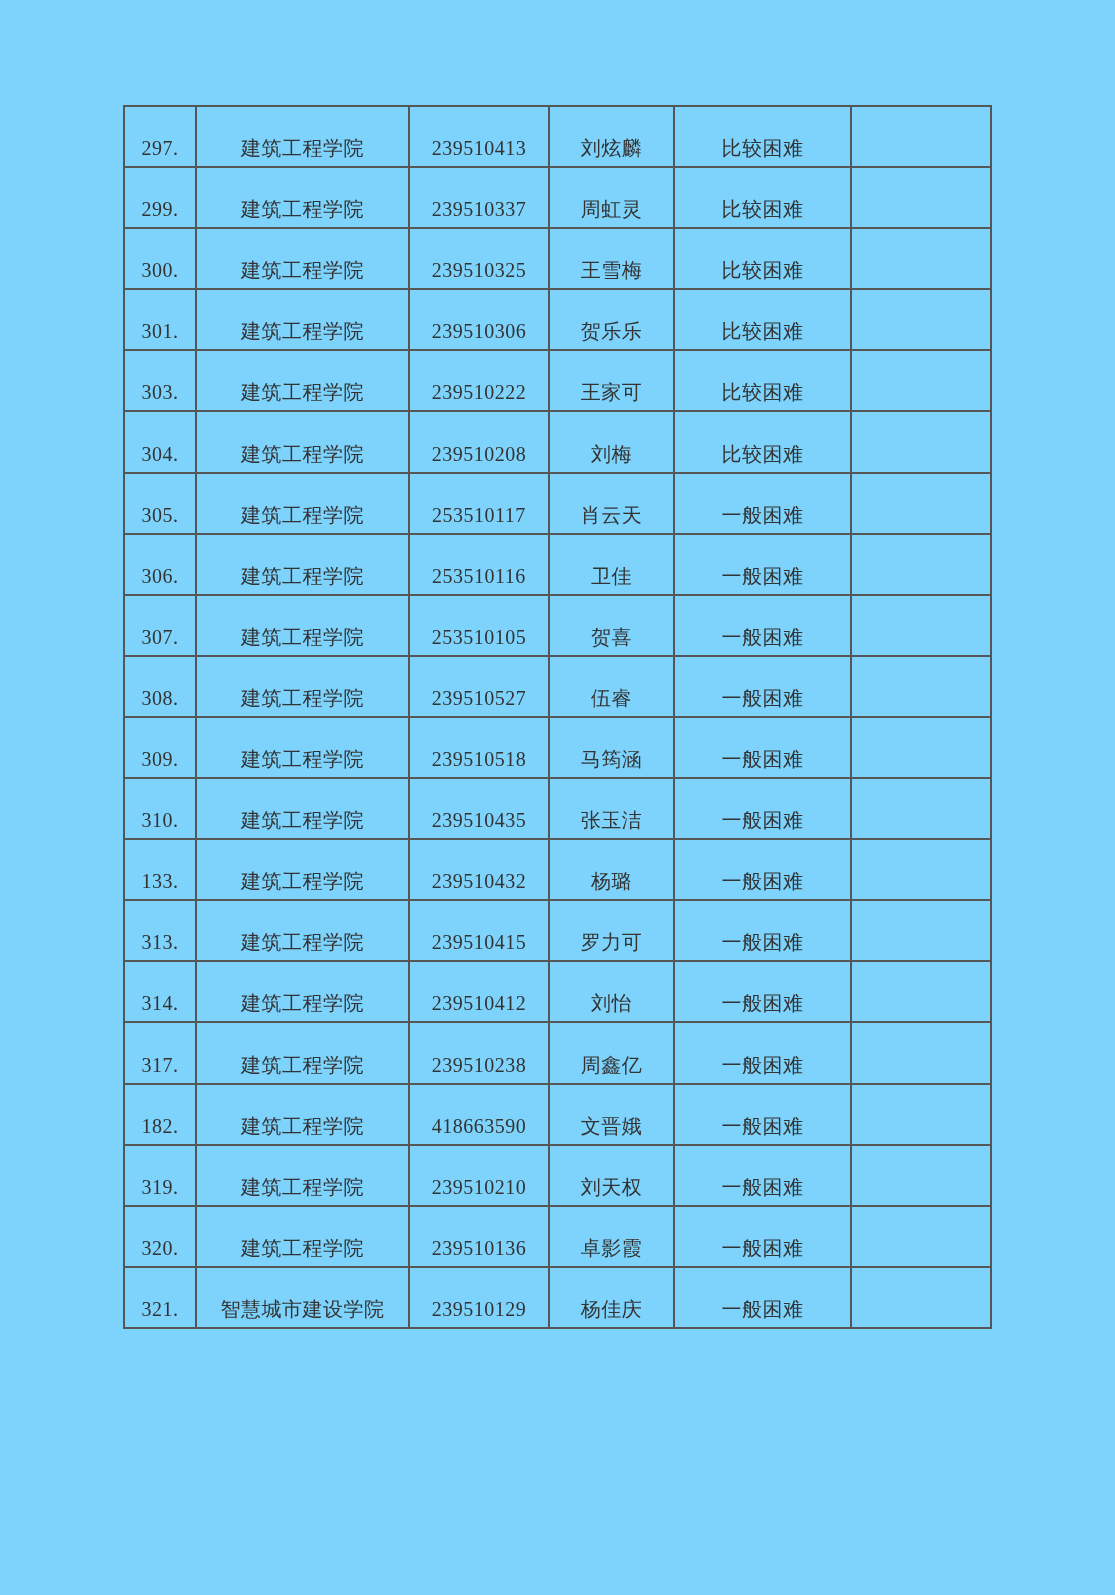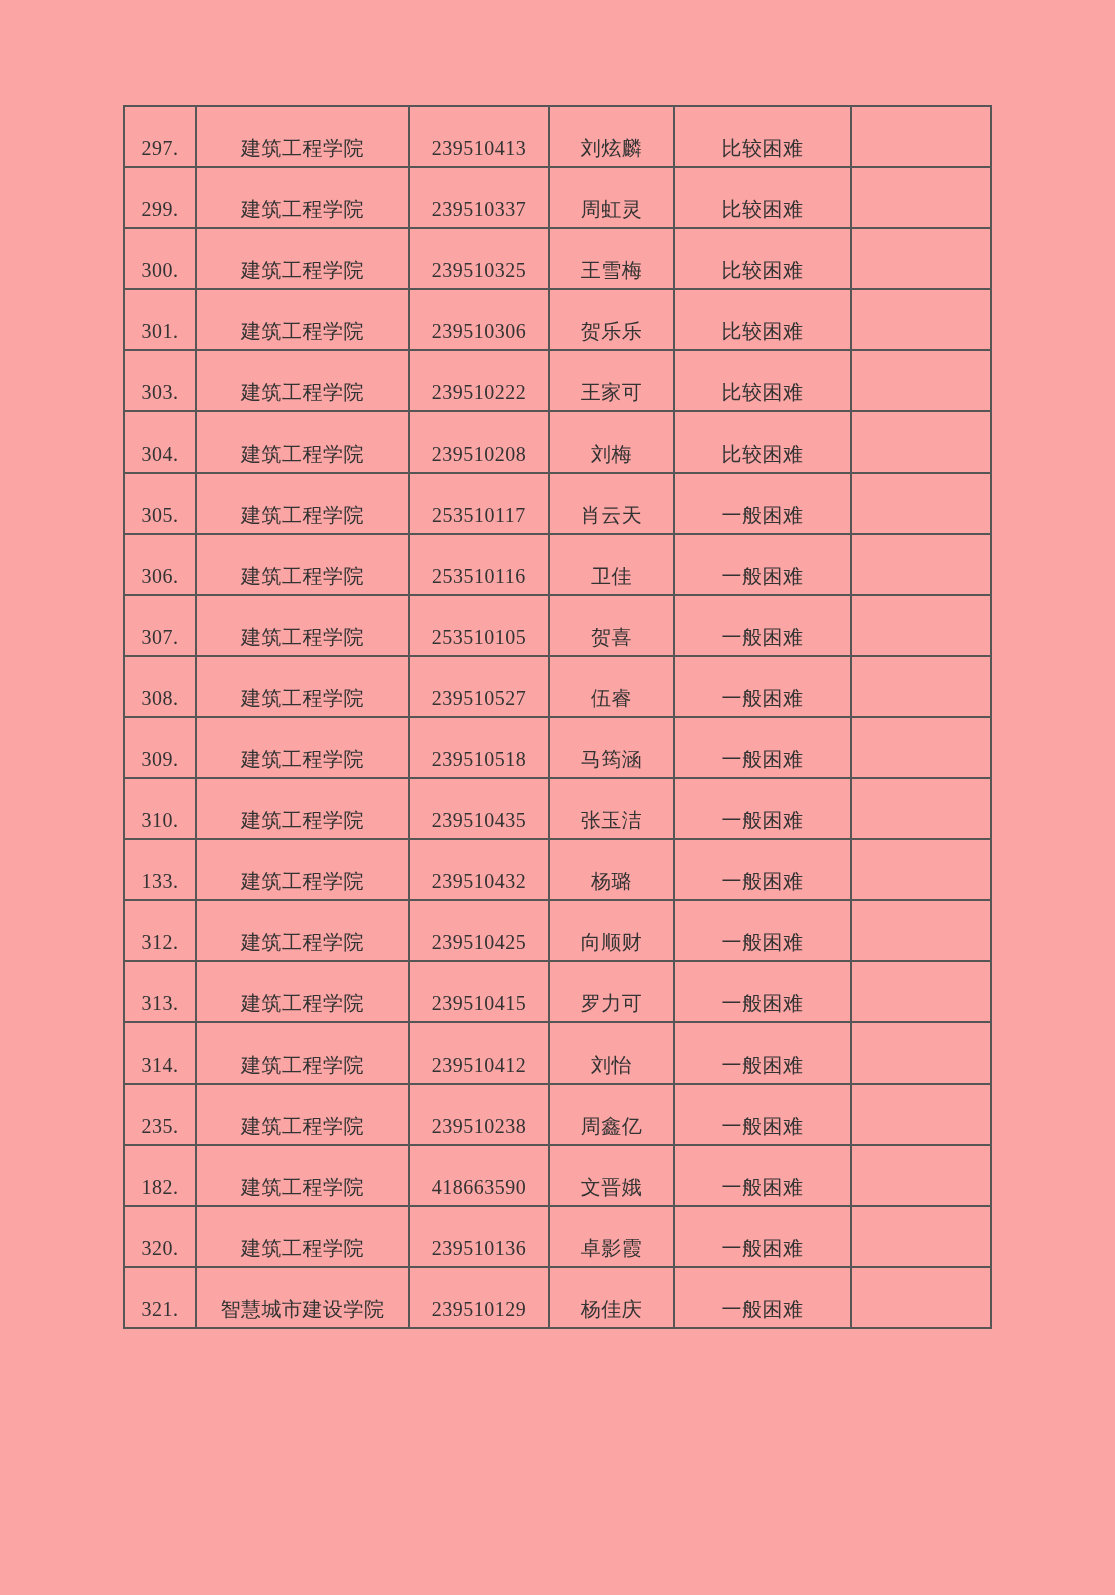--- a/index.html
+++ b/index.html
@@ -10,21 +10,21 @@
     width: 1115px;
     height: 1595px;
     background: #ffffff;
     position: relative;
     overflow: hidden;
     font-family: "Liberation Serif", "DejaVu Serif", serif;
   }
   .page {
     position: absolute;
     inset: 0;
-    background: #fca5a5;
+    background: #7dd3fc;
   }
   table.roster {
     position: absolute;
     left: 123px;
     top: 105px;
     border-collapse: collapse;
     table-layout: fixed;
     width: 867px;
   }
   table.roster col.c-no       { width: 72px; }
@@ -159,56 +159,56 @@
   </tr>
         <tr>
     <td>133.</td>
     <td>建筑工程学院</td>
     <td>239510432</td>
     <td>杨璐</td>
     <td>一般困难</td>
     <td></td>
   </tr>
         <tr>
-    <td>312.</td>
-    <td>建筑工程学院</td>
-    <td>239510425</td>
-    <td>向顺财</td>
-    <td>一般困难</td>
-    <td></td>
-  </tr>
-        <tr>
     <td>313.</td>
     <td>建筑工程学院</td>
     <td>239510415</td>
     <td>罗力可</td>
     <td>一般困难</td>
     <td></td>
   </tr>
         <tr>
     <td>314.</td>
     <td>建筑工程学院</td>
     <td>239510412</td>
     <td>刘怡</td>
     <td>一般困难</td>
     <td></td>
   </tr>
         <tr>
-    <td>235.</td>
+    <td>317.</td>
     <td>建筑工程学院</td>
     <td>239510238</td>
     <td>周鑫亿</td>
     <td>一般困难</td>
     <td></td>
   </tr>
         <tr>
     <td>182.</td>
     <td>建筑工程学院</td>
     <td>418663590</td>
     <td>文晋娥</td>
+    <td>一般困难</td>
+    <td></td>
+  </tr>
+        <tr>
+    <td>319.</td>
+    <td>建筑工程学院</td>
+    <td>239510210</td>
+    <td>刘天权</td>
     <td>一般困难</td>
     <td></td>
   </tr>
         <tr>
     <td>320.</td>
     <td>建筑工程学院</td>
     <td>239510136</td>
     <td>卓影霞</td>
     <td>一般困难</td>
     <td></td>

